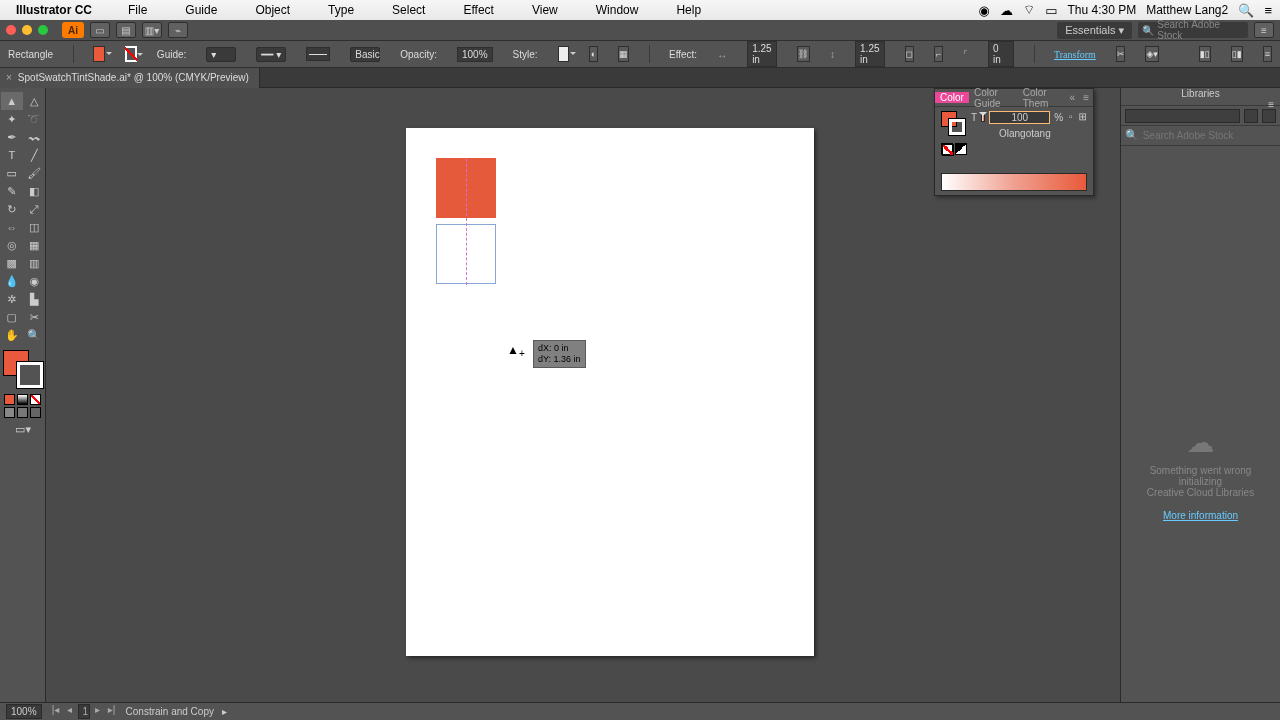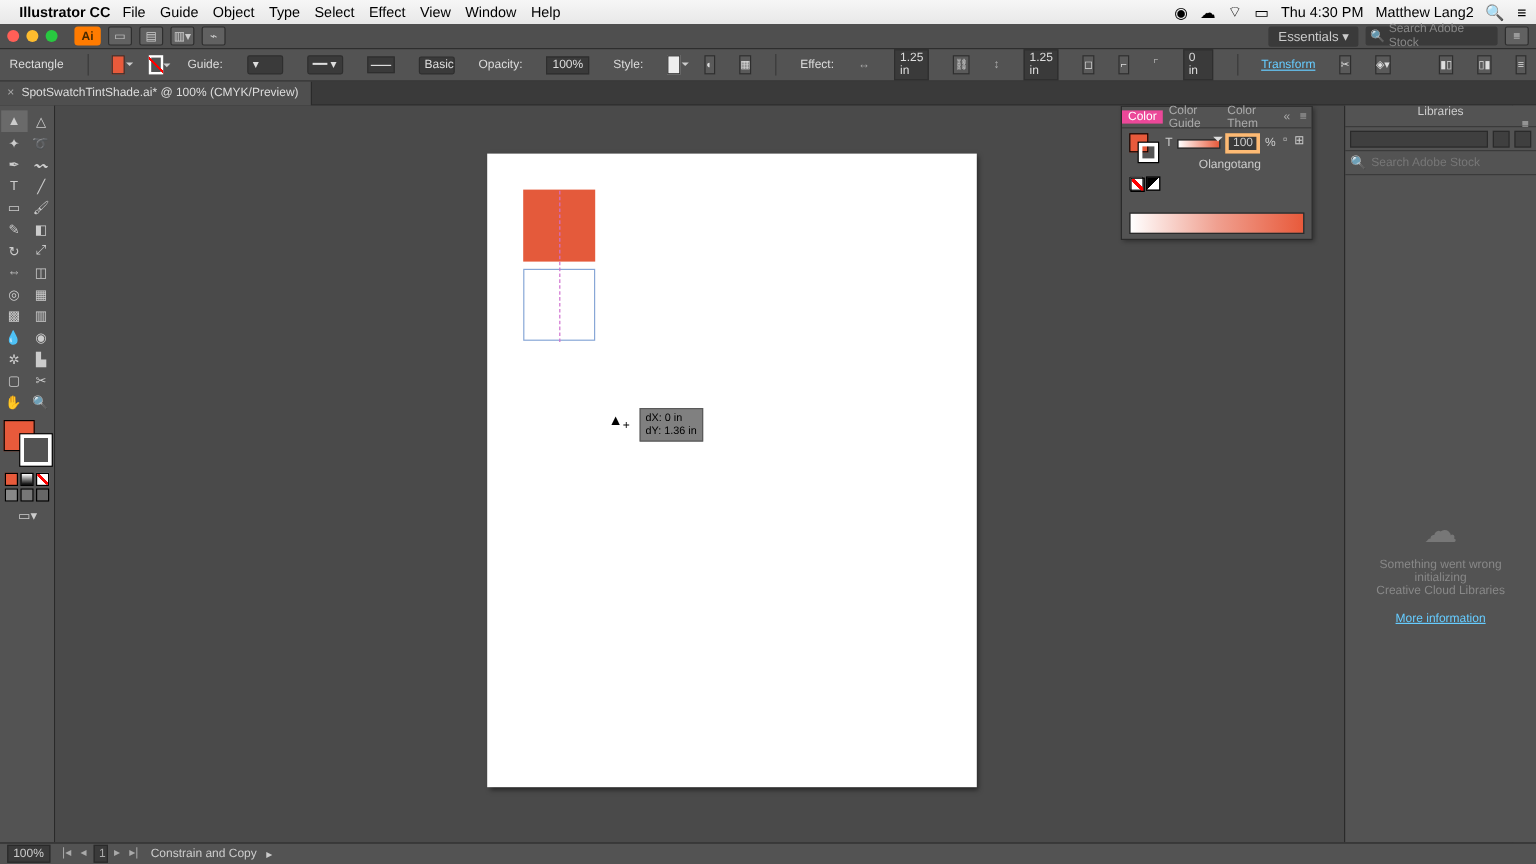--- a/index.html
+++ b/index.html
@@ -2,21 +2,21 @@
 <html><head>
 <meta charset="utf-8">
 <style>
 * { margin: 0; padding: 0; box-sizing: border-box; font-family: -apple-system, "Helvetica Neue", Arial, sans-serif; }
 body { width: 1280px; height: 720px; background: #4a4a4a; overflow: hidden; user-select: none; font-size: 11px; color: #ccc; }
 
 
 .menubar { height: 20px; background: linear-gradient(#f6f6f6,#e8e8e8); display: flex; align-items: center; padding: 0 8px; color: #000; font-size: 12px; }
 .menubar .apple { font-size: 14px; margin-right: 8px; }
 .menubar .app-name { font-weight: bold; margin-right: 10px; }
-.menubar .menu-item { margin-right: 12px; }
+.menubar .menu-item { margin-right: 12px; margin-left: 26px; }
 .menubar .right { margin-left: auto; display: flex; align-items: center; gap: 10px; font-size: 12px; }
 .menubar .right .icon { font-size: 13px; }
 
 
 .winrow { height: 20px; background: #4f4f4f; display: flex; align-items: center; padding: 0 6px; gap: 6px; }
 .winrow .traffic { display: flex; gap: 6px; margin-right: 8px; }
 .winrow .traffic span { width: 10px; height: 10px; border-radius: 50%; display: inline-block; }
 .dot-red { background:#ff5f57;} .dot-yellow{background:#febc2e;} .dot-green{background:#28c840;}
 .winrow .ai-badge { width: 22px; height: 16px; background:#ff7b00; border-radius:3px; color:#4a2a00; font-weight:bold; font-size:10px; display:flex;align-items:center;justify-content:center;}
 .winrow .btn { width:20px; height:16px; background:#616161; border:1px solid #2e2e2e; border-radius:2px; display:flex;align-items:center;justify-content:center; color:#ccc; font-size:10px;}
@@ -25,21 +25,21 @@
 .winrow .search-stock { background:#3a3a3a; height:16px; width:110px; border-radius:2px; display:flex; align-items:center; padding:0 4px; color:#888; font-size:10px;}
 
 
 .ctrlbar { height: 28px; background: #535353; border-top:1px solid #2e2e2e; border-bottom:1px solid #2e2e2e; display:flex; align-items:center; padding:0 8px; gap:20px; font-size:10px; color:#ddd;}
 .ctrlbar .swatch { width:22px; height:16px; border:1px solid #2e2e2e; position:relative;}
 .ctrlbar .swatch::after{content:"";position:absolute;right:-8px;top:5px;border:3px solid transparent;border-top-color:#ccc;}
 .ctrlbar .sel { background:#3a3a3a; border:1px solid #2e2e2e; padding:1px 4px; border-radius:2px; min-width:30px; display:inline-block;}
 .ctrlbar .num { background:#3a3a3a; border:1px solid #2e2e2e; padding:1px 4px; width:44px; display:inline-block;}
 .ctrlbar .icon-btn { width:18px; height:16px; border:1px solid #2e2e2e; background:#5a5a5a; display:flex;align-items:center;justify-content:center; font-size:9px;}
 .ctrlbar .divider { width:1px; height:18px; background:#3a3a3a; }
-.ctrlbar .link { color:#6cf; text-decoration:underline;}
+.ctrlbar .link { color:#6cf; text-decoration:underline;font-family:Liberation Serif, serif;}
 .ctrlbar .basic-box { width:50px; height:14px; background:#3a3a3a; border:1px solid #2e2e2e; position:relative;}
 .ctrlbar .basic-box::before{content:"";position:absolute;left:2px;right:2px;top:6px;height:1px;background:#ddd;}
 
 
 .tabstrip { height:20px; background:#3a3a3a; border-bottom:1px solid #2a2a2a; display:flex; align-items:center;}
 .tabstrip .tab { background:#4f4f4f; height:20px; padding:0 10px 0 6px; display:flex; align-items:center; gap:6px; border-right:1px solid #2a2a2a; font-size:10px; color:#ddd;}
 .tabstrip .tab .x { color:#aaa;}
 
 
 .main { position:absolute; top:88px; bottom:18px; left:0; right:0; display:flex;}
@@ -321,21 +321,21 @@
       <div class="fillstroke-mini">
           <div class="f"></div>
           <div class="s"></div>
         </div>
       <div style="flex:1">
         <div class="slider-row">
           <span>T</span>
           <div class="slider">
               <div class="thumb"></div>
             </div>
-          <span class="num" style="background:#3a3a3a;border:3px solid #fdba74;padding:0 3px">100</span>
+          <span class="num" style="background:#3a3a3a;border:1px solid #fdba74;padding:0 21px">100</span>
           <span>%</span>
         </div>
         <div class="swatch-name">Olangotang</div>
       </div>
       <span>▫</span>
       <span>⊞</span>
     </div>
     <div class="chips">
       <span style="background:#fff;position:relative">
           <span style="position:absolute;inset:0;background:linear-gradient(45deg,transparent 40%,red 40%,red 60%,transparent 60%)"></span>

